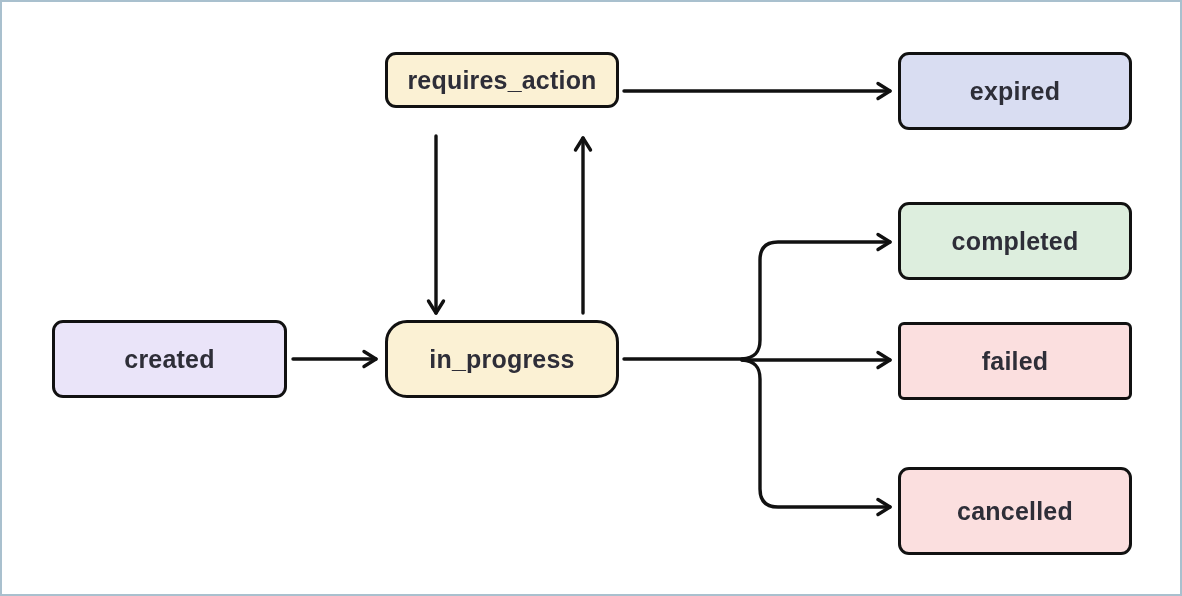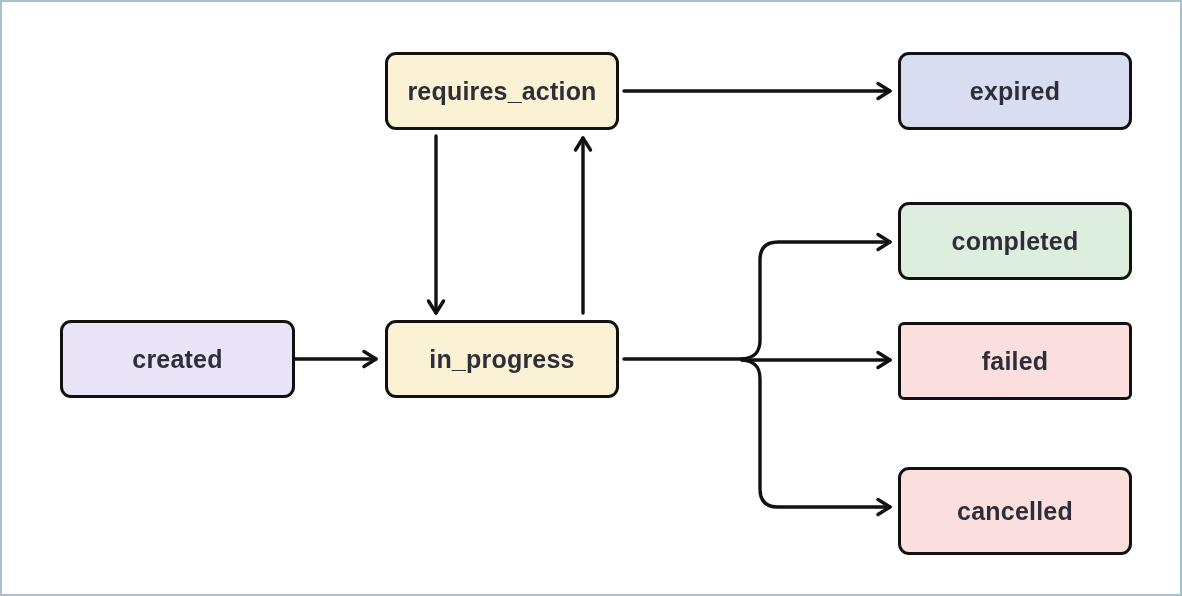--- a/index.html
+++ b/index.html
@@ -29,23 +29,23 @@
     border: 3px solid #111111;
     border-radius: 11px;
     display: flex;
     align-items: center;
     justify-content: center;
     font-weight: bold;
     font-size: 25px;
     color: #2e2e38;
     letter-spacing: 0.2px;
   }
-  .node-created         { left: 58px;  top: 318px; width: 235px; height: 78px; }
-  .node-in_progress     { left: 383px; top: 318px; width: 234px; height: 78px; }
-  .node-requires_action { left: 383px; top: 50px;  width: 234px; height: 78px; }
+  .node-created         { left: 50px;  top: 318px; width: 235px; height: 78px; }
+  .node-in_progress     { left: 383px; top: 318px; width: 234px; height: 78px; border-radius: 22px; }
+  .node-requires_action { left: 383px; top: 50px;  width: 234px; height: 56px; }
   .node-expired         { left: 896px; top: 50px;  width: 234px; height: 78px; }
   .node-completed       { left: 896px; top: 200px; width: 234px; height: 78px; }
   .node-failed          { left: 896px; top: 320px; width: 234px; height: 78px; border-radius: 6px; }
   .node-cancelled       { left: 896px; top: 465px; width: 234px; height: 88px; }
 </style>
 </head>
 <body>
 
 <div class="canvas">
 

